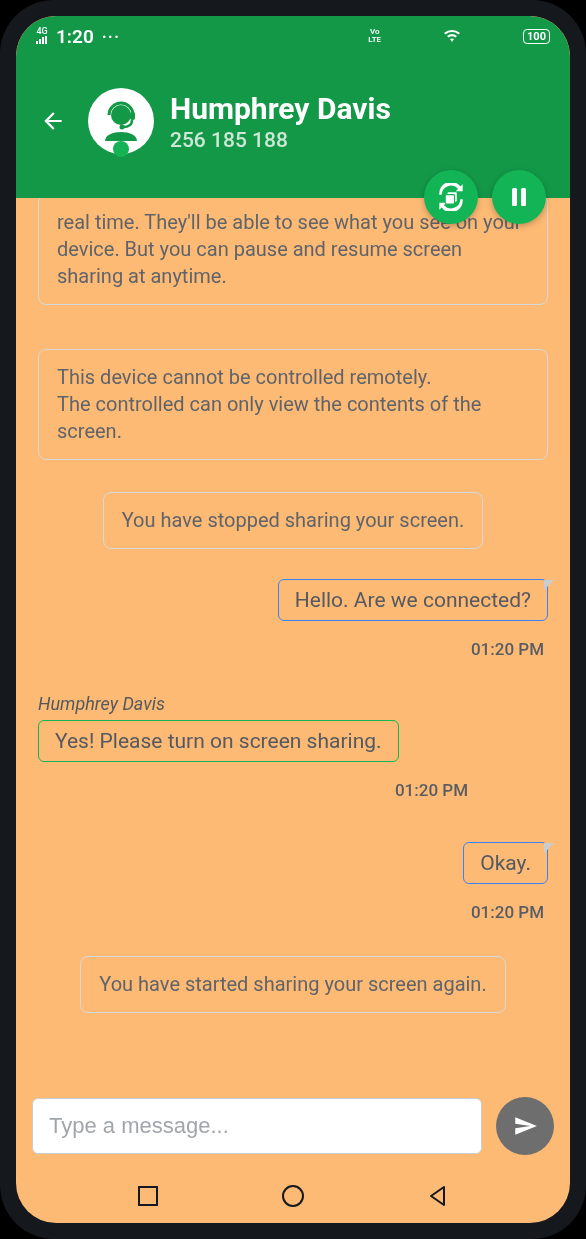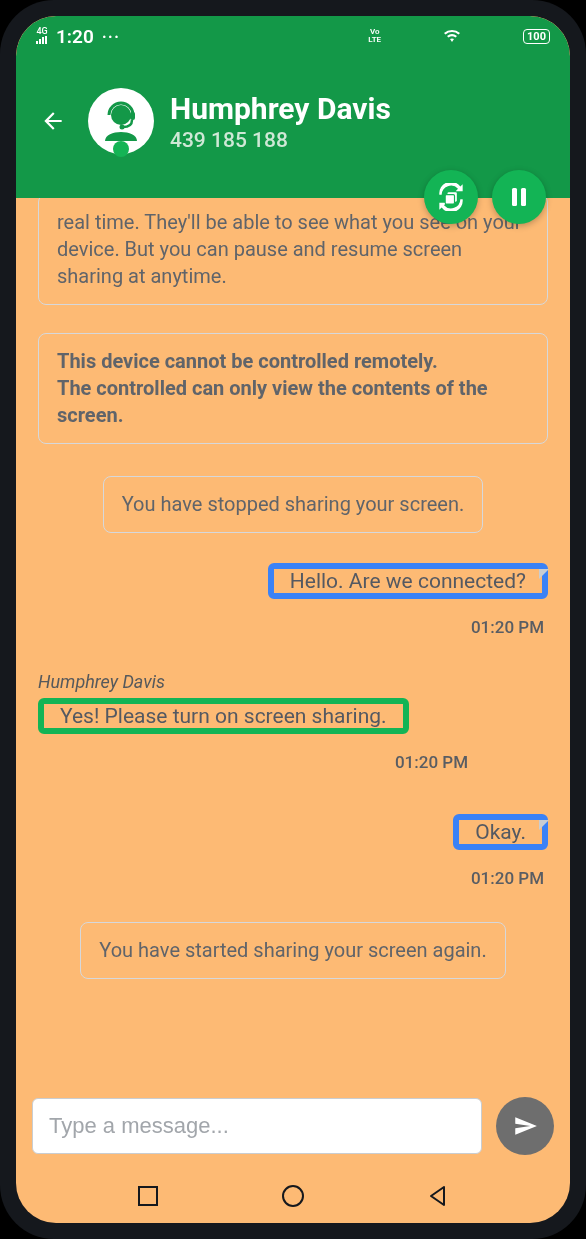--- a/index.html
+++ b/index.html
@@ -152,23 +152,23 @@
     align-self: center;
     text-align: left;
   }
   .msg-row {
     display: flex;
     flex-direction: column;
   }
   .msg-row.right { align-items: flex-end; }
   .msg-row.left { align-items: flex-start; }
   .msg-bubble {
-    border: 6px solid #3b82f6;
+    border: 1px solid #3b82f6;
     border-radius: 6px;
-    padding: 0 16px;
+    padding: 8px 16px;
     color: #545962;
     font-size: 21px;
     max-width: 85%;
     position: relative;
   }
   .msg-bubble.agent {
     border-color: #13b455;
     color: #545962;
   }
   .msg-time {
@@ -282,21 +282,21 @@
             <path d="M14 20 A12 12 0 0 1 38 20" stroke="#139848" stroke-width="3" fill="none"></path>
             <rect x="35" y="17" width="5" height="8" rx="2" fill="#139848"></rect>
             <path d="M37 25 Q37 32 28 32" stroke="#139848" stroke-width="2.5" fill="none"></path>
             <circle cx="27" cy="32" r="2.5" fill="#139848"></circle>
           </svg>
         </div>
         <div class="presence-dot"></div>
       </div>
       <div class="header-text">
         <div class="header-name">Humphrey Davis</div>
-        <div class="header-phone">439 185 188</div>
+        <div class="header-phone">256 185 188</div>
       </div>
       <div class="float-buttons">
         <div class="fab">
           <svg width="28" height="28" viewBox="0 0 24 24">
             <path d="M4 10 A8 8 0 0 1 18 5 L16 7 L22 7 L22 1 L20 3 A10 10 0 0 0 2 10 Z" fill="#fff"></path>
             <path d="M20 14 A8 8 0 0 1 6 19 L8 17 L2 17 L2 23 L4 21 A10 10 0 0 0 22 14 Z" fill="#fff"></path>
             <rect x="9" y="8" width="8" height="8" rx="1" fill="#fff"></rect>
             <rect x="7" y="10" width="8" height="8" rx="1" fill="#fff" stroke="#13b455" stroke-width="1"></rect>
           </svg>
         </div>
@@ -308,21 +308,21 @@
         </div>
       </div>
     </div>
 
     <div class="chat-area">
 
       <div class="sys-bubble" style="margin-top:-22px;">
         <span>real time. They'll be able to see what you see on your device. But you can pause and resume screen sharing at anytime.</span>
       </div>
 
-      <div class="sys-bubble" style="margin-top:14px;font-weight:bold;">
+      <div class="sys-bubble" style="margin-top:30px;">
         <div>This device cannot be controlled remotely.</div>
         <div>The controlled can only view the contents of the screen.</div>
       </div>
 
       <div class="sys-bubble center" style="margin:18px 30px 0 30px; text-align:right;">
         <span>You have stopped sharing your screen.</span>
       </div>
 
       <div class="msg-row right" style="margin-top:16px;">
         <div class="msg-bubble right-tail">

